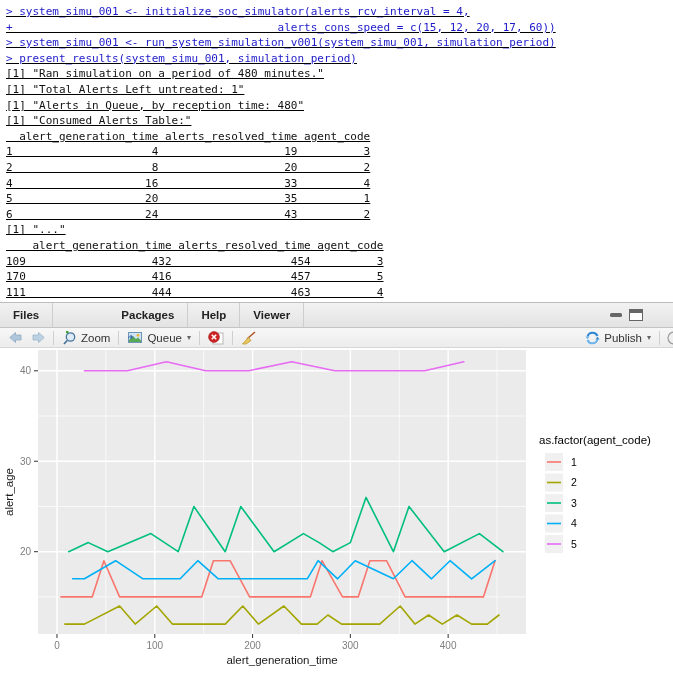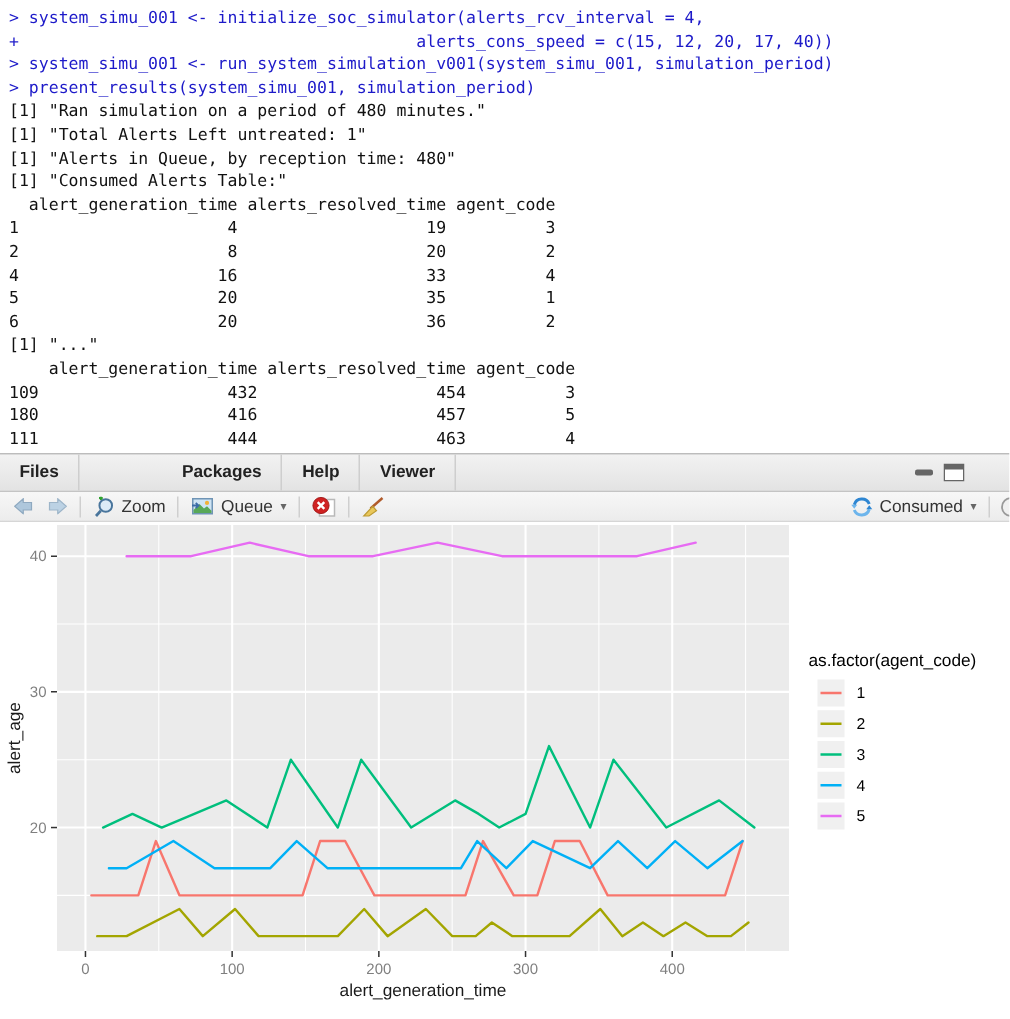--- a/index.html
+++ b/index.html
@@ -1,20 +1,20 @@
 <!DOCTYPE html>
 <html><head>
 <meta charset="utf-8">
 <style>
   html,body{margin:0;padding:0;background:#fff;}
   body{width:673px;height:679px;position:relative;overflow:hidden;
        font-family:"Liberation Sans",sans-serif;}
   
   #console{position:absolute;top:0;left:0;width:673px;height:302px;overflow:hidden;
-           padding:4px 0 0 6px;box-sizing:border-box;background:#fff;}
+           padding:4px 0 0 6px;box-sizing:border-box;background:#fff;text-decoration:underline;}
   .cline{font-family:"DejaVu Sans Mono","Liberation Mono",monospace;font-size:11px;
          line-height:15.6px;white-space:pre;}
   .cline.input{color:#1d1ac9;}
   .cline.output{color:#111;}
   
   #tabbar{position:absolute;top:302px;left:0;width:673px;height:26px;box-sizing:border-box;
           background:linear-gradient(#f2f2f2,#e3e3e3);border-top:1px solid #bcbcbc;
           border-bottom:1px solid #c4c4c4;display:flex;align-items:stretch;}
   .tab{display:flex;align-items:center;padding:0 13px;font-size:11.5px;font-weight:bold;
        color:#222;border-right:1px solid #cecece;cursor:default;}
@@ -32,37 +32,37 @@
   .spacer{flex:1;}
   
   #plotwrap{position:absolute;top:348px;left:0;width:673px;height:331px;background:#fff;}
   svg text{font-family:"Liberation Sans",sans-serif;}
 </style>
 </head>
 <body>
 
 <div id="console">
     <div class="cline input">&gt; system_simu_001 &lt;- initialize_soc_simulator(alerts_rcv_interval = 4,</div>
-    <div class="cline input">+                                        alerts_cons_speed = c(15, 12, 20, 17, 40))</div>
+    <div class="cline input">+                                        alerts_cons_speed = c(15, 12, 20, 17, 60))</div>
     <div class="cline input">&gt; system_simu_001 &lt;- run_system_simulation_v001(system_simu_001, simulation_period)</div>
     <div class="cline input">&gt; present_results(system_simu_001, simulation_period)</div>
     <div class="cline output">[1] "Ran simulation on a period of 480 minutes."</div>
     <div class="cline output">[1] "Total Alerts Left untreated: 1"</div>
     <div class="cline output">[1] "Alerts in Queue, by reception time: 480"</div>
     <div class="cline output">[1] "Consumed Alerts Table:"</div>
     <div class="cline output">  alert_generation_time alerts_resolved_time agent_code</div>
     <div class="cline output">1                     4                   19          3</div>
     <div class="cline output">2                     8                   20          2</div>
     <div class="cline output">4                    16                   33          4</div>
     <div class="cline output">5                    20                   35          1</div>
-    <div class="cline output">6                    20                   36          2</div>
+    <div class="cline output">6                    24                   43          2</div>
     <div class="cline output">[1] "..."</div>
     <div class="cline output">    alert_generation_time alerts_resolved_time agent_code</div>
     <div class="cline output">109                   432                  454          3</div>
-    <div class="cline output">180                   416                  457          5</div>
+    <div class="cline output">170                   416                  457          5</div>
     <div class="cline output">111                   444                  463          4</div>
   </div>
 
 <div id="tabbar">
   <div class="tab">Files</div>
   <div class="tab active">Plots</div>
   <div class="tab">Packages</div>
   <div class="tab">Help</div>
   <div class="tab">Viewer</div>
   <div id="paneControls">
@@ -123,21 +123,21 @@
     </svg>
   </span>
   <span class="spacer"></span>
   <span class="tbtn">
     <svg width="15" height="14">
       <path d="M12.5 5 A5.3 5.3 0 0 0 2.5 5.5" fill="none" stroke="#2e86d2" stroke-width="2"></path>
       <path d="M2.5 9 A5.3 5.3 0 0 0 12.5 8.5" fill="none" stroke="#6db5ec" stroke-width="2"></path>
       <path d="M0.5 5.5 L4.5 5.5 L2.5 8.2 Z" fill="#6db5ec"></path>
       <path d="M14.5 8.5 L10.5 8.5 L12.5 5.8 Z" fill="#2e86d2"></path>
     </svg>
-    <span>Consumed</span>
+    <span>Publish</span>
     <span class="caret">▾</span>
   </span>
   <span class="sep"></span>
   <svg width="10" height="16" style="margin-right:-4px">
     <circle cx="11" cy="8" r="6" fill="#f0f0f0" stroke="#9a9a9a" stroke-width="1.2"></circle>
   </svg>
 </div>
 
 <div id="plotwrap">
   <svg id="plot-svg" width="673" height="331">

